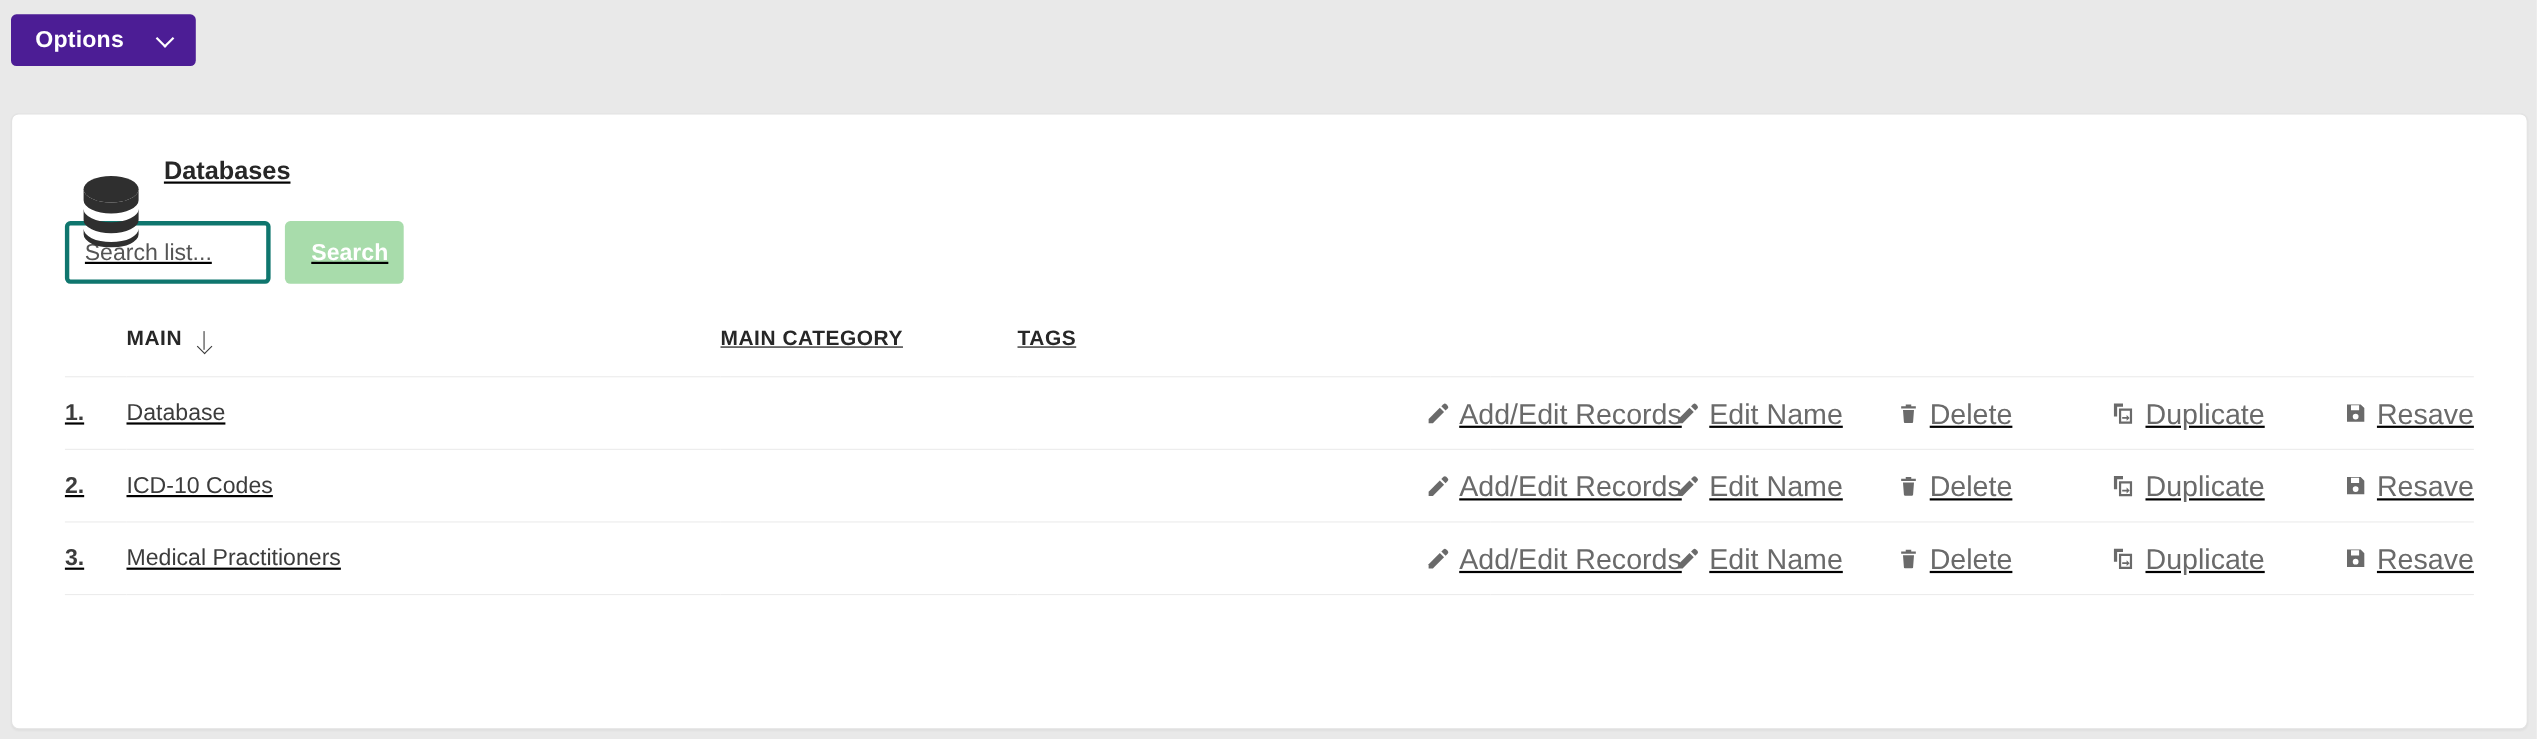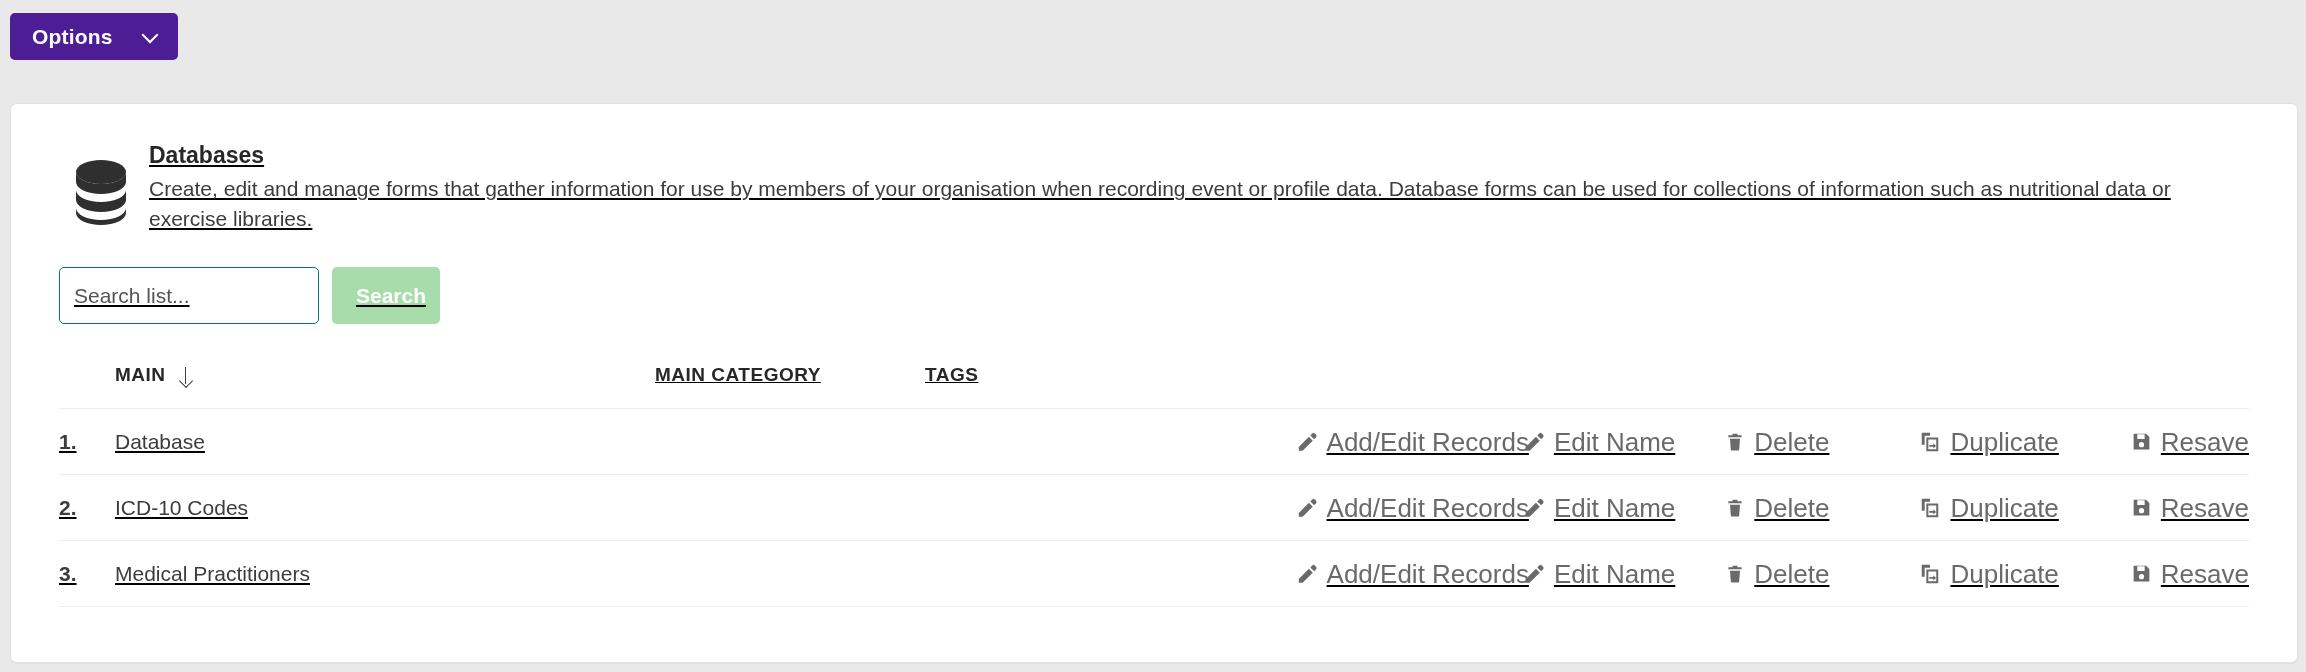--- a/index.html
+++ b/index.html
@@ -94,23 +94,23 @@
   }
 
   
   .search-row {
     display: flex;
     align-items: stretch;
     margin: 33px 0 0 48px;
     gap: 13px;
   }
   .search-input {
-    width: 260px;
+    width: 187px;
     height: 57px;
-    border: 1px solid #0f766e;
+    border: 4px solid #0f766e;
     border-radius: 5px;
     padding: 0 14px;
     font-size: 21px;
     font-family: "Liberation Sans", sans-serif;
     color: #3c3c3c;
     background: #fff;
     outline: none;
   }
   .search-input::placeholder { color: #555; opacity: 1; }
   .search-button {
@@ -238,21 +238,20 @@
       <span class="db-icon">
         <svg viewBox="0 0 56 66" width="56" height="66" aria-hidden="true">
           <ellipse cx="28" cy="13" rx="25" ry="12" fill="#2f2f2f"></ellipse>
           <path d="M3 13 v10 a25 12 0 0 0 50 0 v-10 a25 12 0 0 1 -50 0 z" fill="#2f2f2f"></path>
           <path d="M3 31 v10 a25 12 0 0 0 50 0 v-10 a25 12 0 0 1 -50 0 z" fill="#2f2f2f"></path>
           <path d="M3 49 v5 a25 12 0 0 0 50 0 v-5 a25 12 0 0 1 -50 0 z" fill="#2f2f2f"></path>
         </svg>
       </span>
       <div class="head-text">
         <div class="head-title">Databases</div>
-        <p class="head-desc">Create, edit and manage forms that gather information for use by members of your organisation when recording event or profile data. Database forms can be used for collections of information such as nutritional data or exercise libraries.</p>
       </div>
     </div>
 
     <div class="search-row">
       <input class="search-input" type="text" placeholder="Search list..." style="">
       <button class="search-button">Search</button>
     </div>
 
     <div class="table-wrap">
       <table class="list">

